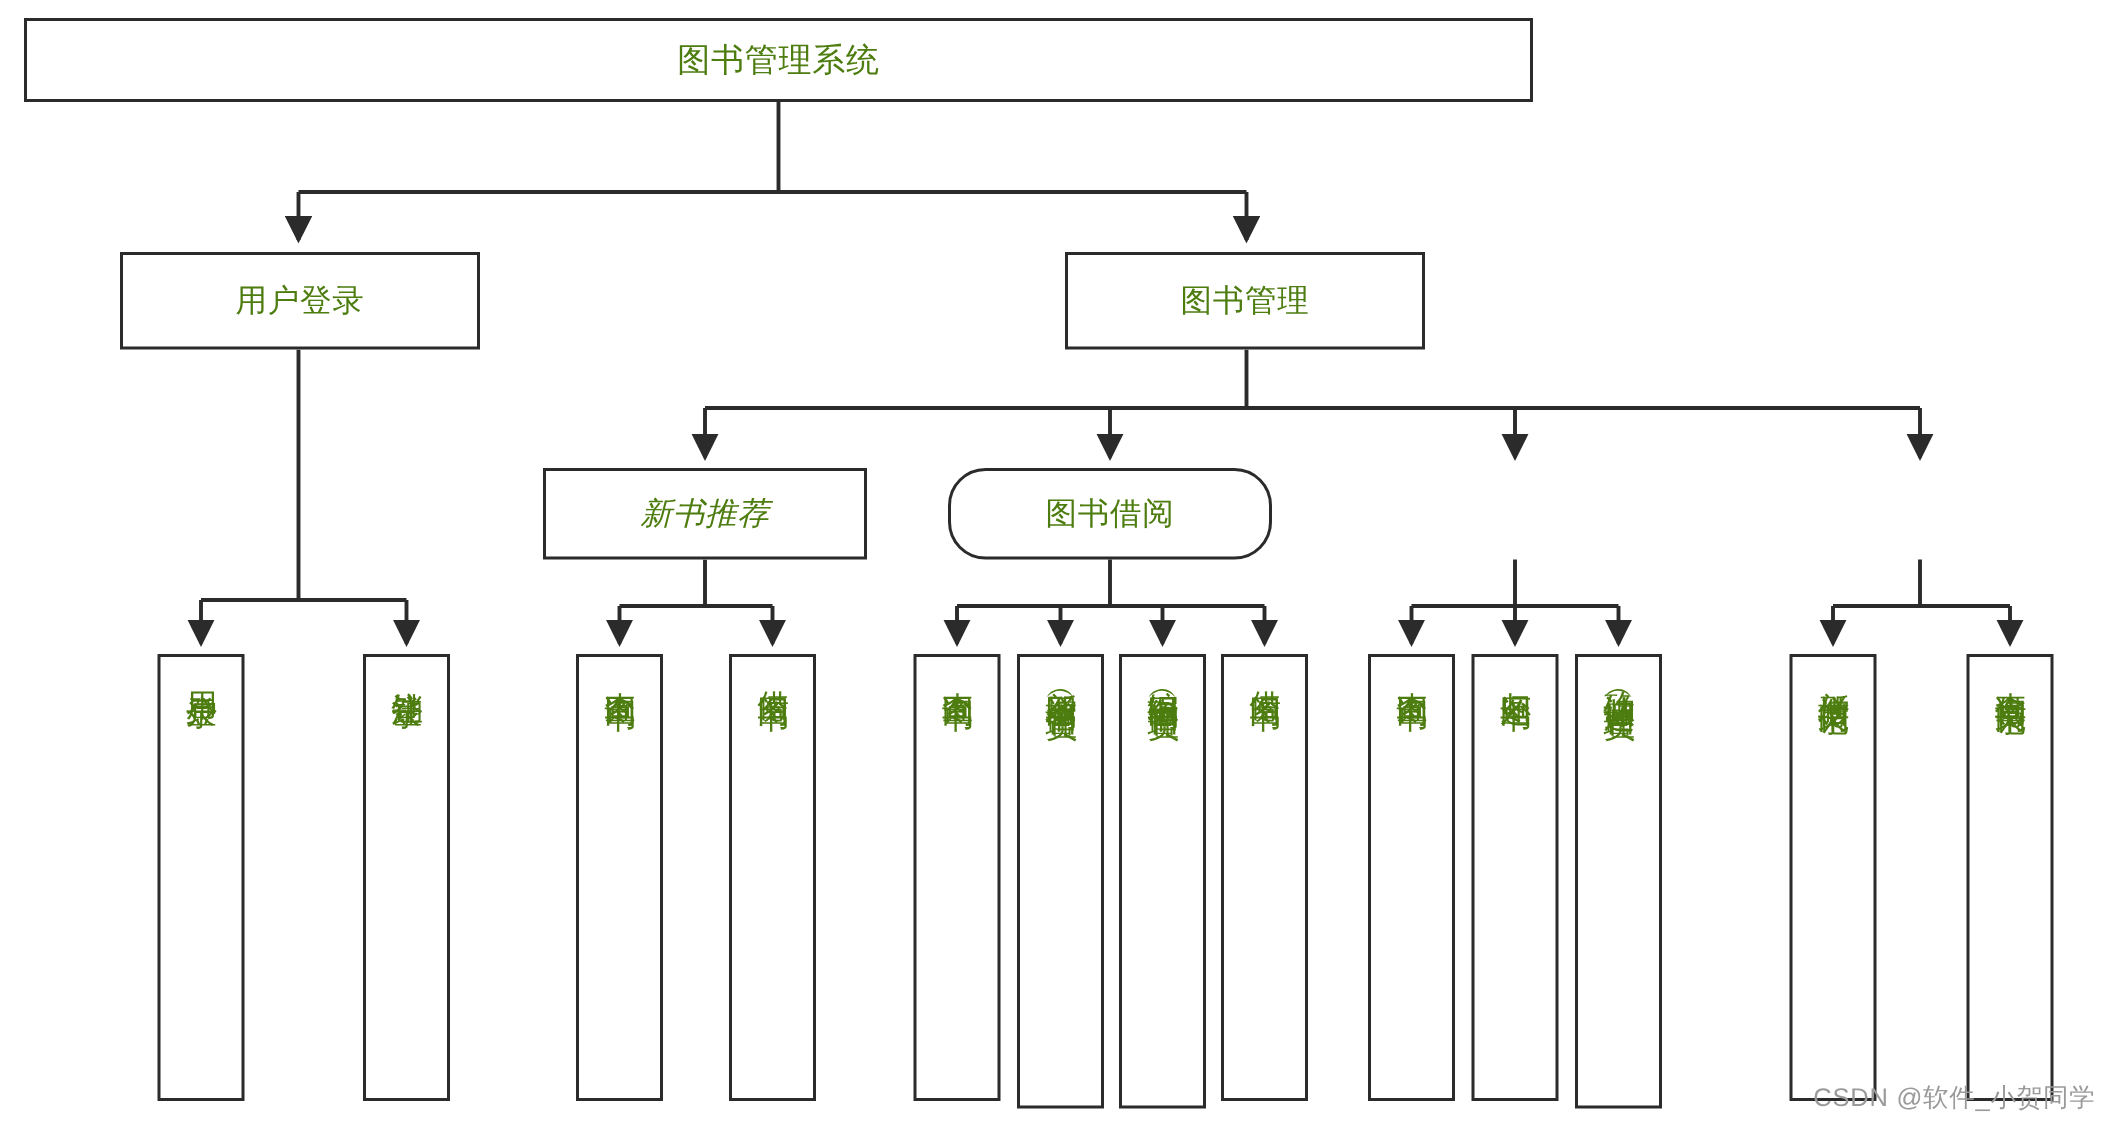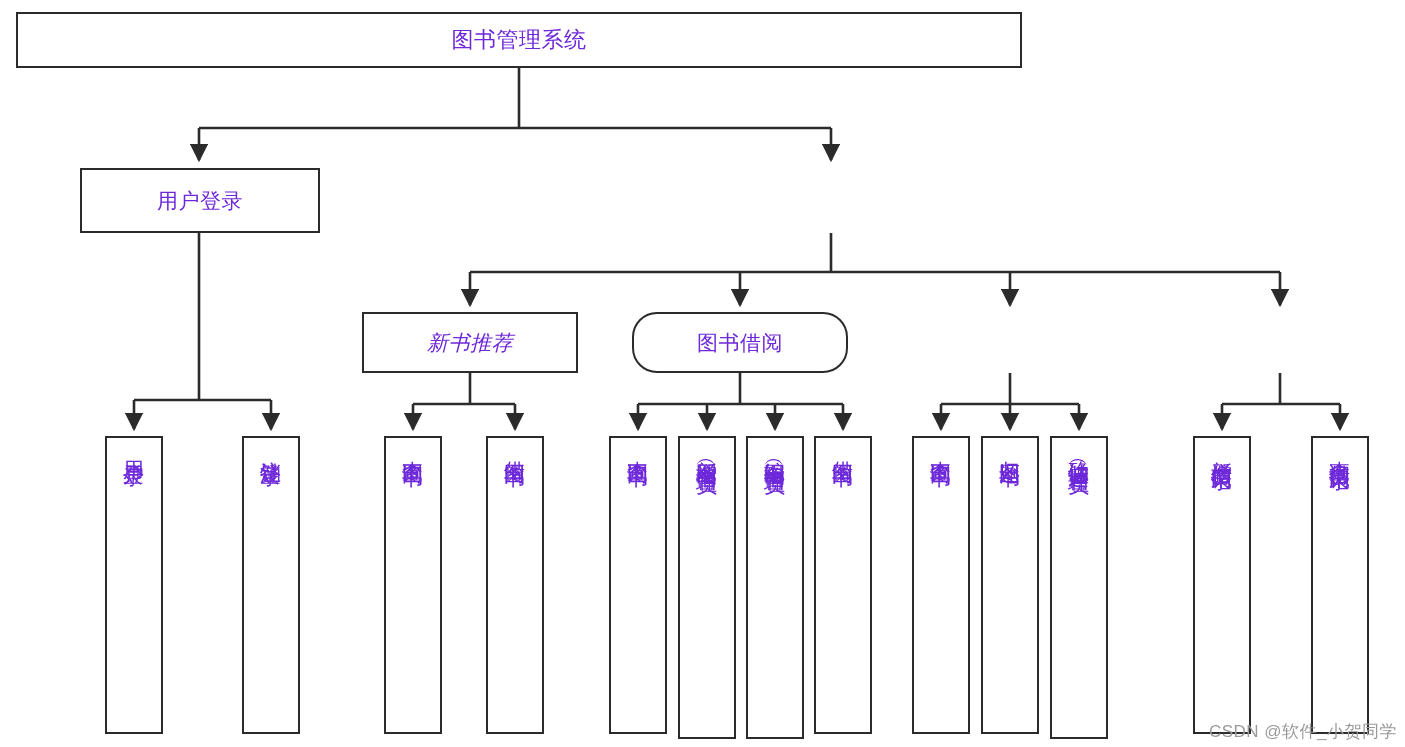--- a/index.html
+++ b/index.html
@@ -30,21 +30,21 @@
     border:2px solid #2b2b2b;
     display:flex;
     align-items:center;
     justify-content:center;
     text-align:center;
   }
   .node .lbl{
     display:block;
     line-height:1.12;
     letter-spacing:0.5px;
-    color:#6d28d9;
+    color:#4d7c0f;
   }
   
   .node.horiz .lbl{
     font-size:21px;
     writing-mode:horizontal-tb;
   }
   .node.root .lbl{ font-size:22px; }
   
   .node.vert{
     align-items:flex-start;
@@ -128,20 +128,23 @@
   </svg>
 
   <div class="node horiz root" style="left:16px;top:12px;width:1006px;height:56px;">
     <span class="lbl">图书管理系统</span>
   </div>
 
   <div class="node horiz" style="left:80px;top:168px;width:240px;height:65px;">
     <span class="lbl">用户登录</span>
   </div>
 
+  <div class="node horiz" style="left:710px;top:168px;width:240px;height:65px;">
+    <span class="lbl">图书管理</span>
+  </div>
 
   <div class="node horiz" style="left:362px;top:312px;width:216px;height:61px;font-style:italic;">
     <span class="lbl">新书推荐</span>
   </div>
 
   <div class="node horiz" style="left:632px;top:312px;width:216px;height:61px;border-radius:25px;">
     <span class="lbl">图书借阅</span>
   </div>
 
 

